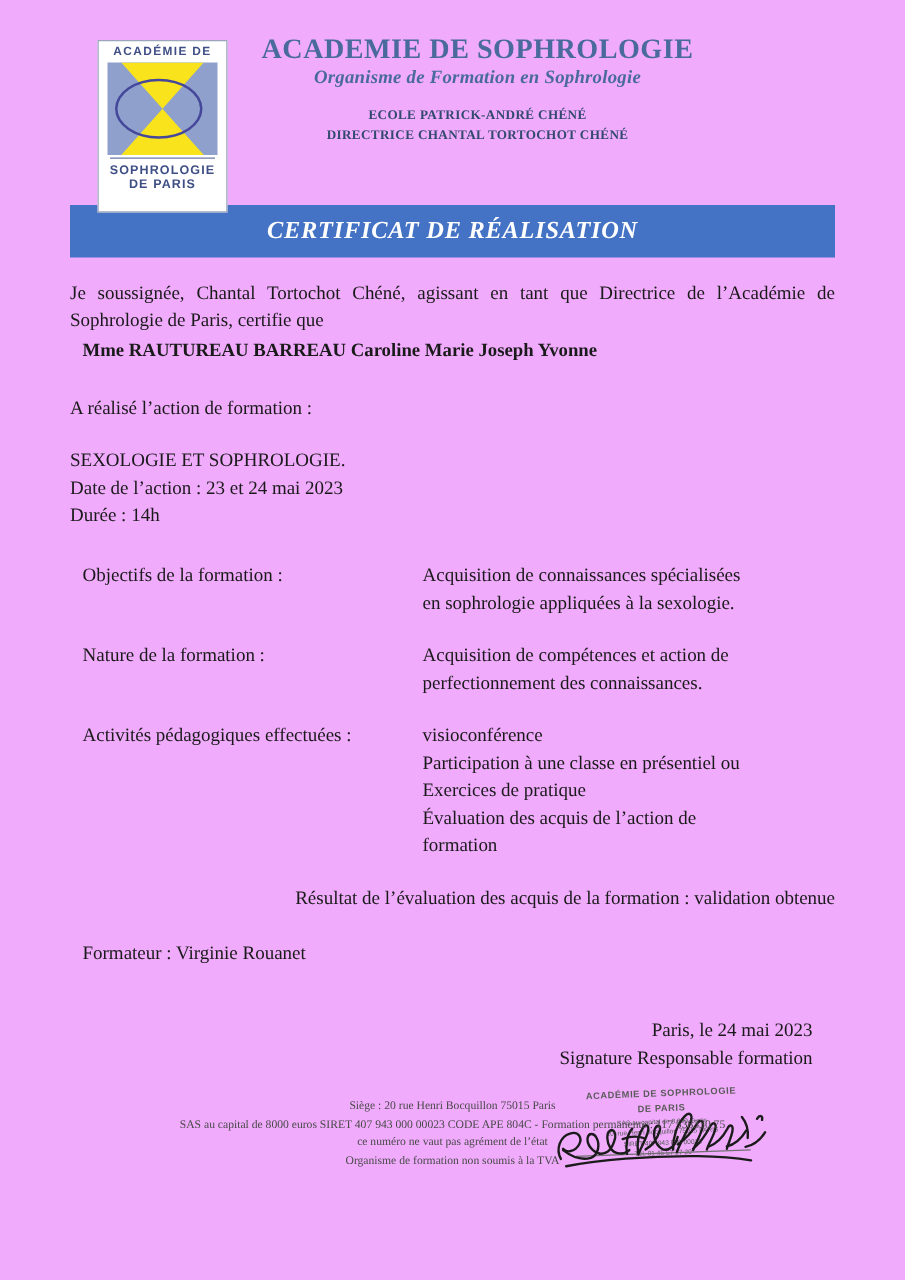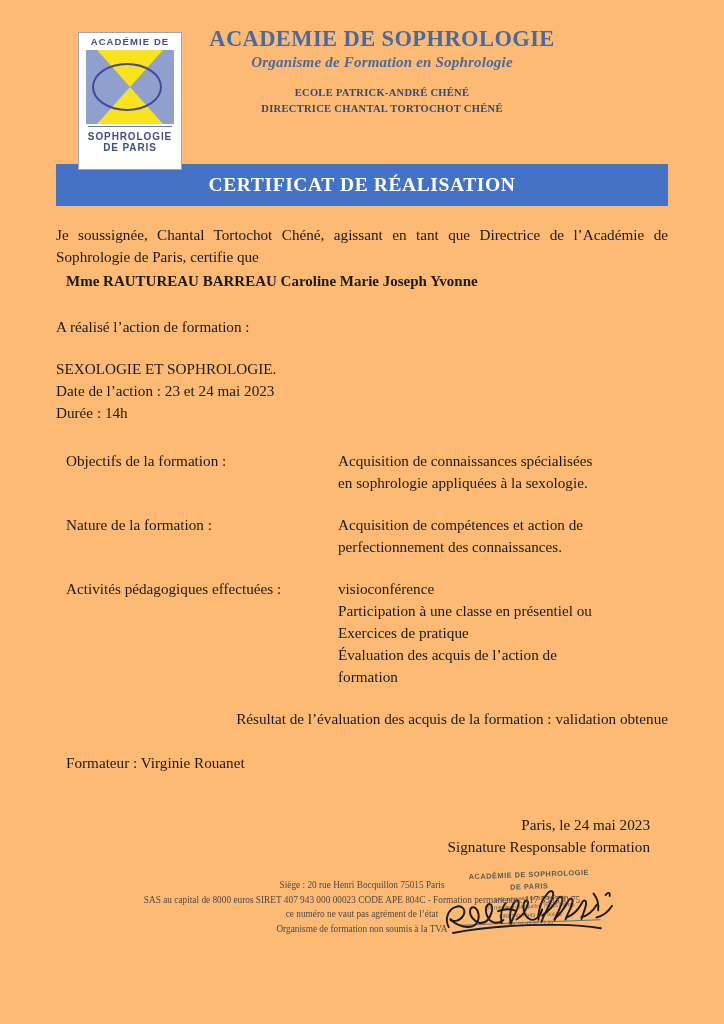--- a/index.html
+++ b/index.html
@@ -13,21 +13,21 @@
     height: 1024px;
     position: relative;
     font-family: "Liberation Serif", "DejaVu Serif", serif;
     color: #1a1a1a;
     overflow: hidden;
   }
   .page {
     position: relative;
     width: 724px;
     height: 1024px;
-    background: #fdba74;
+    background: #f0abfc;
     box-sizing: border-box;
   }
 
   
   .header {
     position: relative;
     height: 150px;
     padding-top: 26px;
     box-sizing: border-box;
   }
@@ -174,20 +174,21 @@
     display: flex;
     align-items: center;
     justify-content: center;
   }
   .banner-title {
     font-family: "Liberation Serif", "DejaVu Serif", serif;
     color: #ffffff;
     font-size: 19.5px;
     font-weight: bold;
     letter-spacing: 0.6px;
+    font-style: italic;
   }
 
   
   .body-area {
     margin: 0 auto;
     width: 612px;
     padding-top: 18px;
     font-size: 15.2px;
     line-height: 1.42;
     color: #1a1a1a;

